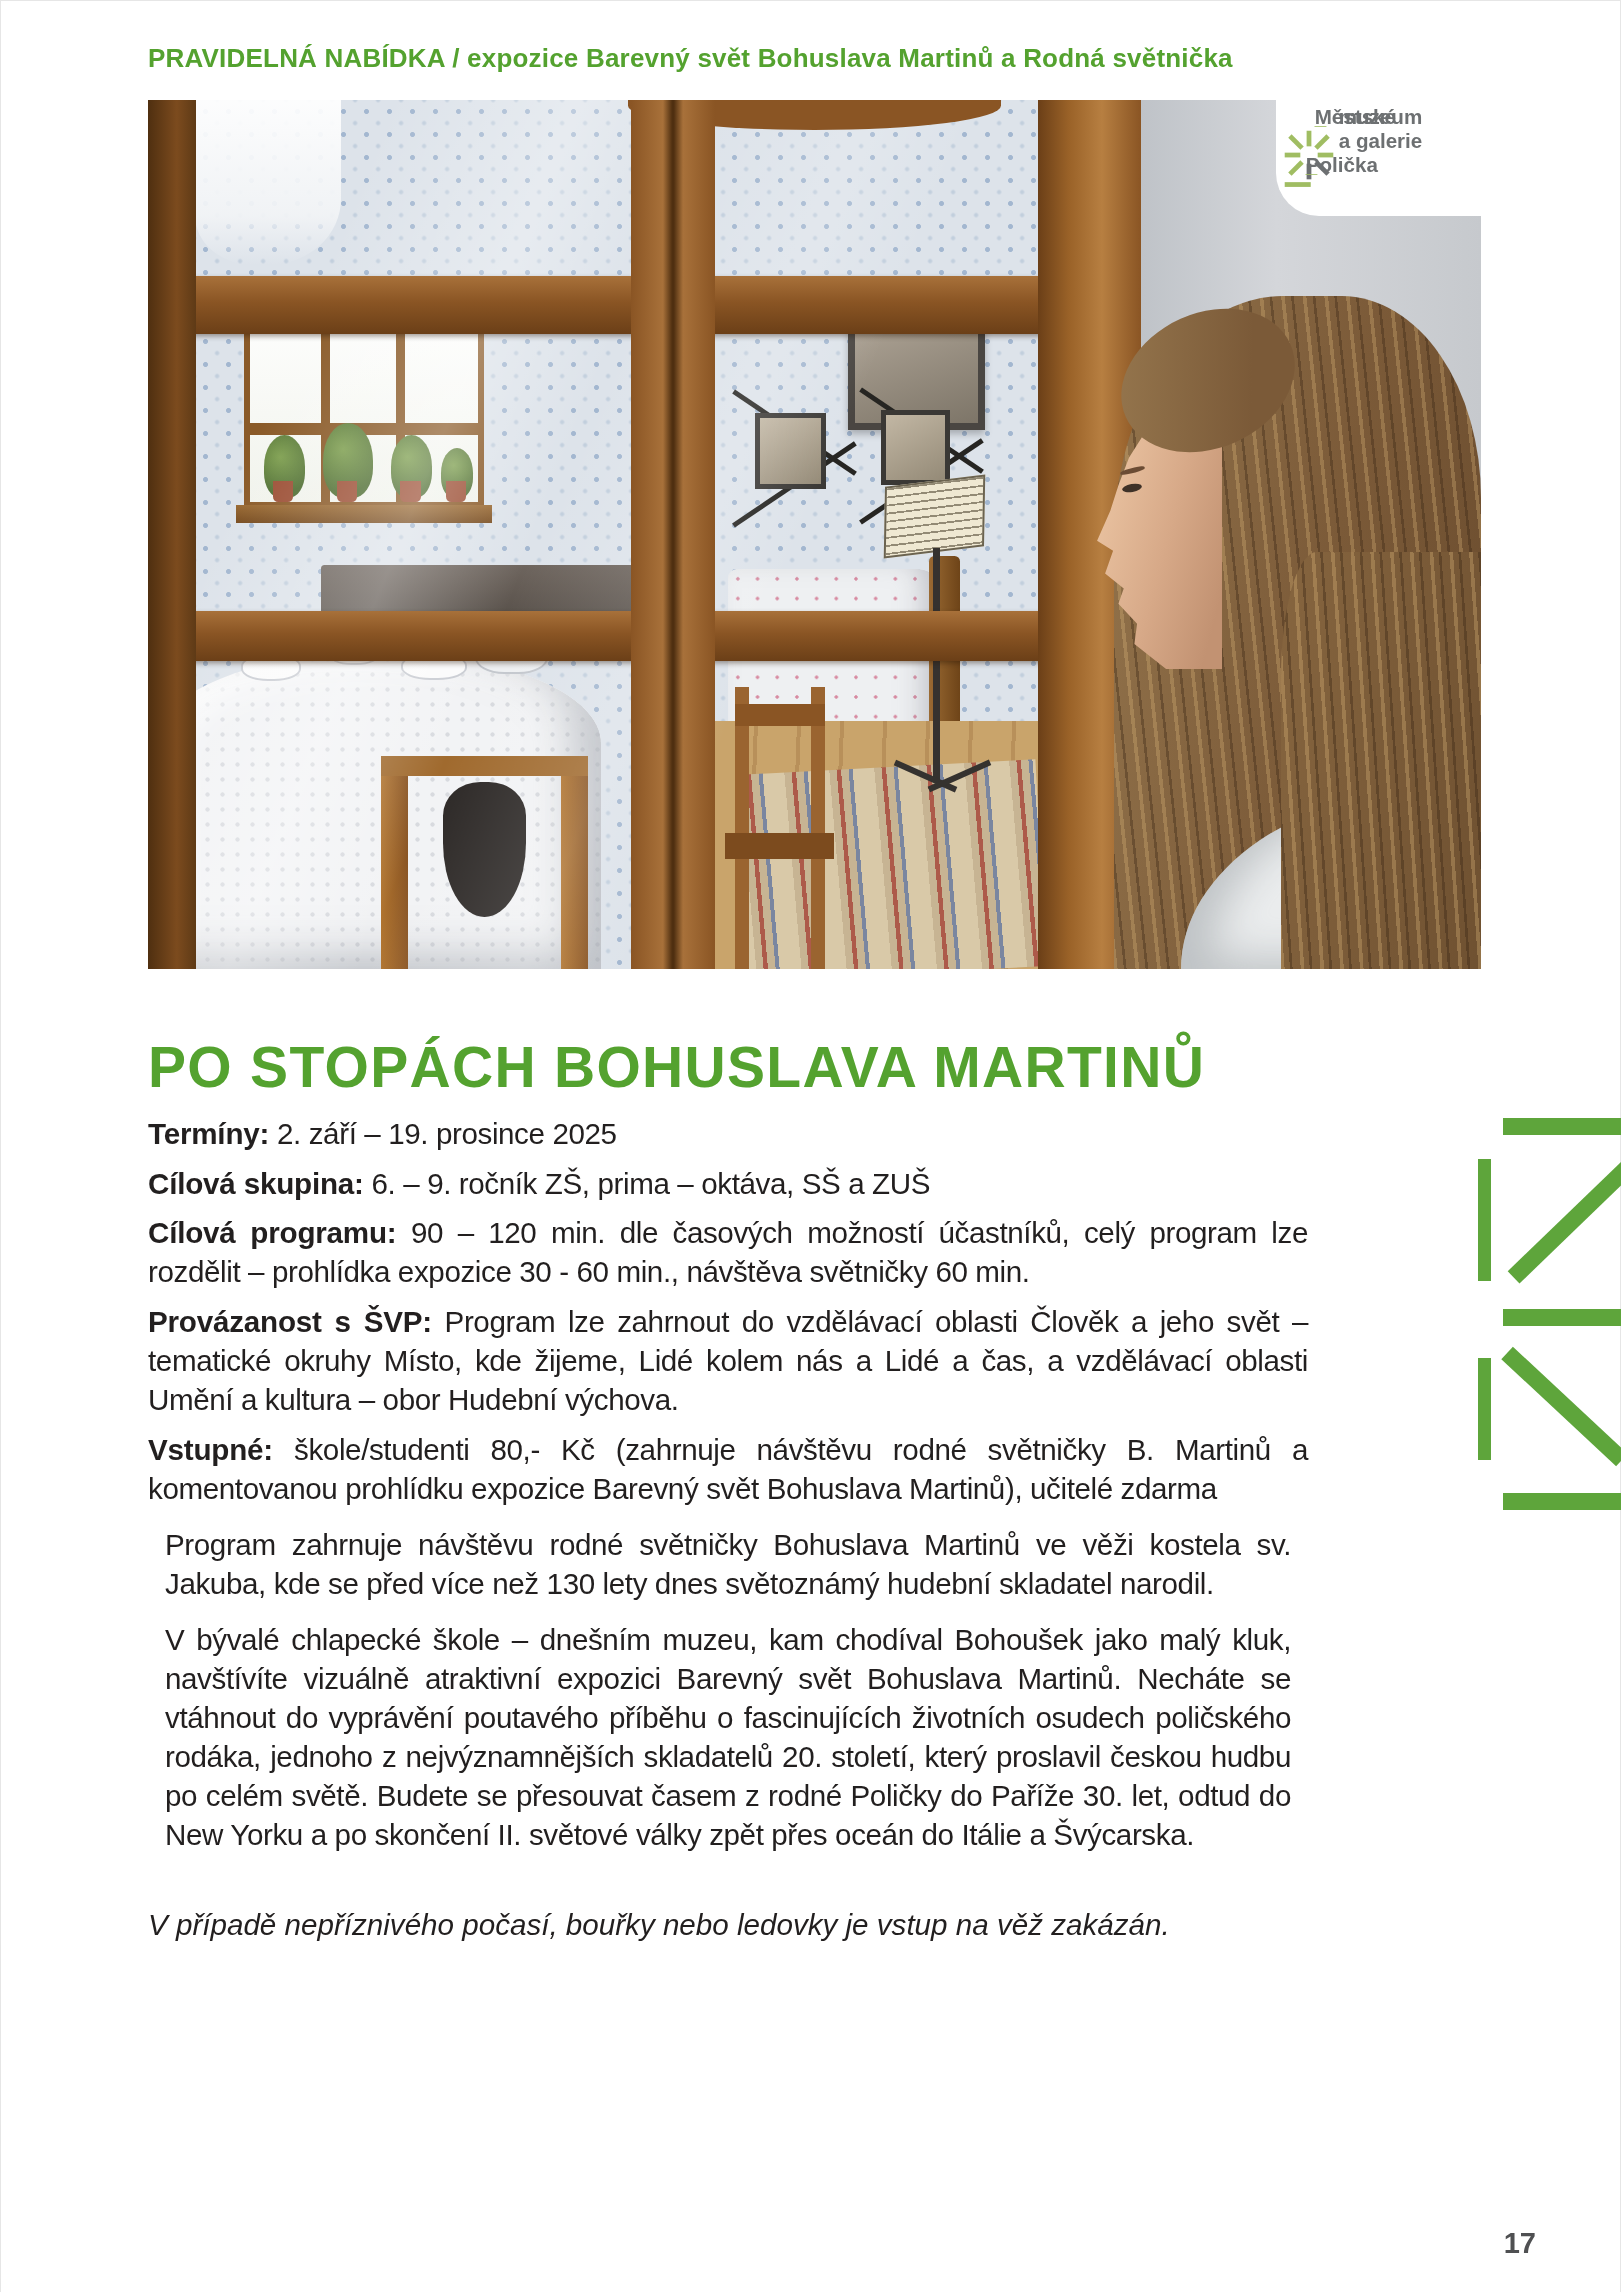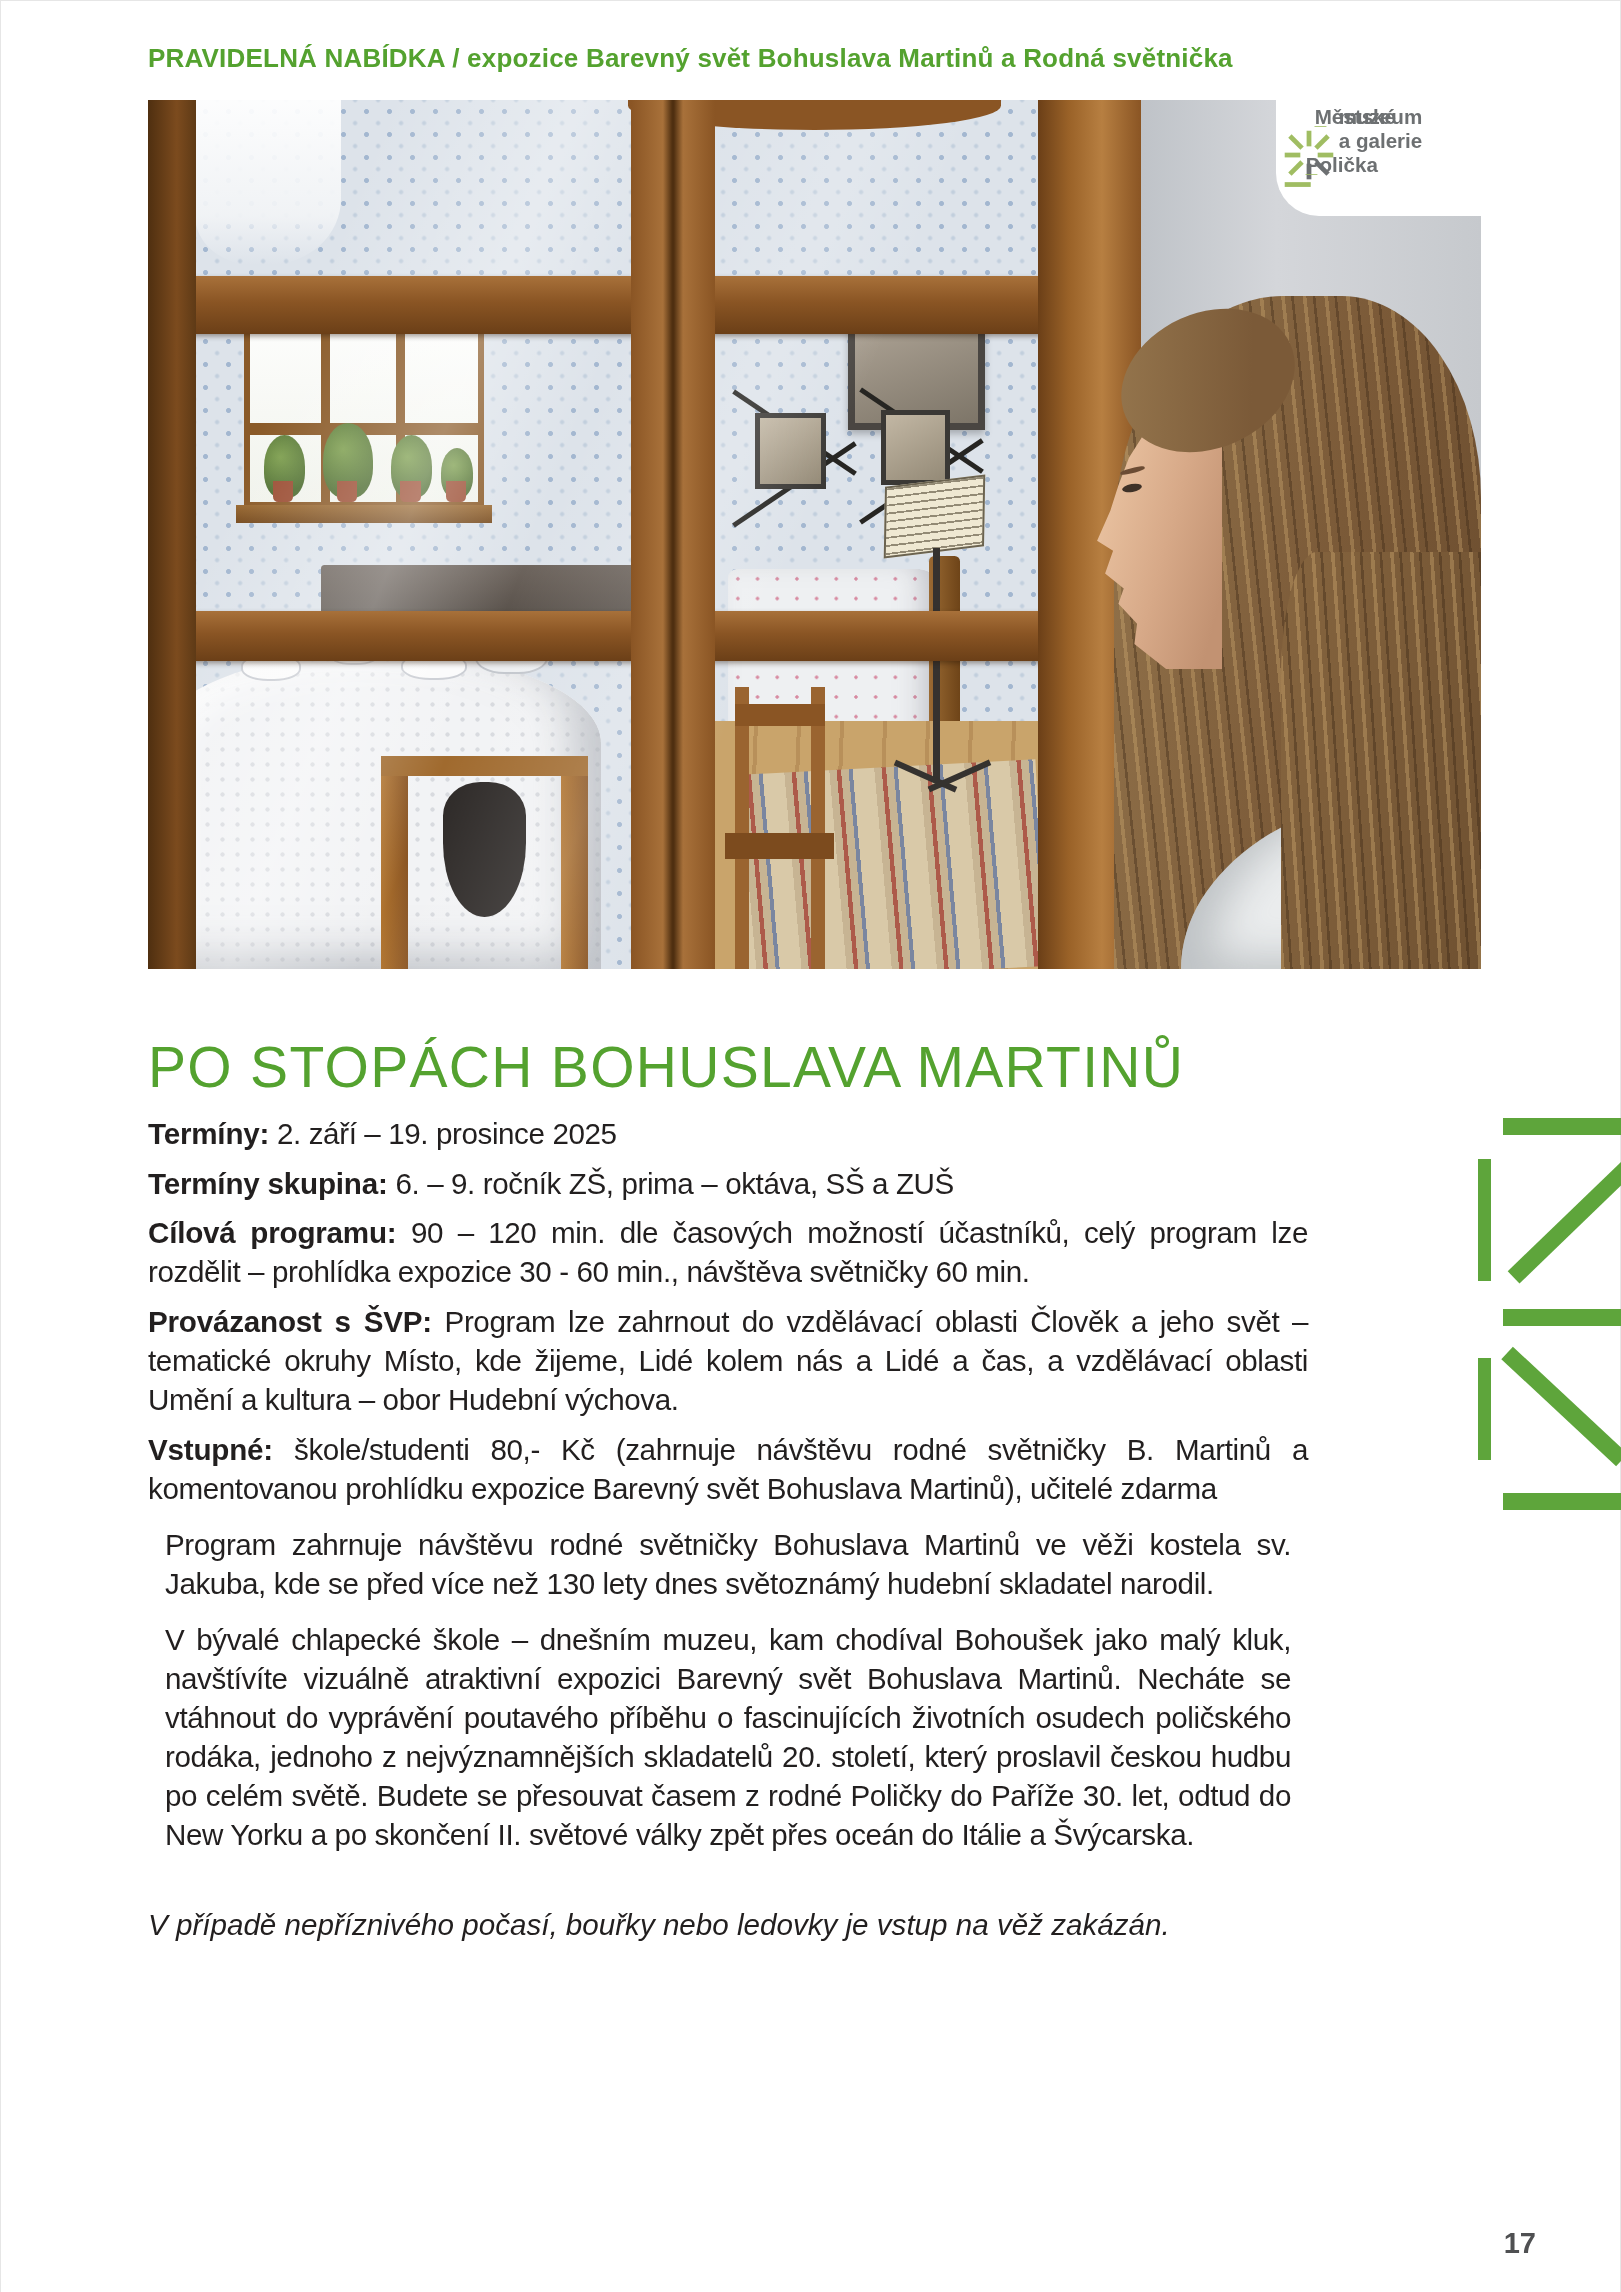--- a/index.html
+++ b/index.html
@@ -132,21 +132,21 @@
   .logo-star{left:5.4px;top:29px;width:56px;height:59px;}
   .logo-text{left:0;top:5.4px;width:100%;font-size:20.6px;line-height:24px;color:#6d7072;font-weight:bold;position:absolute;}
   .logo-text div{position:static;}
   .logo-l1{margin-left:39px;}
   .logo-l2,.logo-l3{margin-left:63px;}
   .logo-l4{margin-left:30px;}
   .logo-green{color:#a0bd62;font-weight:bold;}
 
   
   .content{position:absolute;left:148px;top:1039px;width:1160px;letter-spacing:-0.4px;}
-  .title{font-size:57px;line-height:57px;font-weight:normal;color:#54a22f;margin:0 0 18px 0;letter-spacing:1.3px;}
+  .title{font-size:57px;line-height:57px;font-weight:bold;color:#54a22f;margin:0 0 18px 0;letter-spacing:1.3px;}
   .subtitle{font-size:29.6px;line-height:39px;margin:0 0 48px 0;color:#221f1f;}
   .detail{font-size:29.6px;line-height:39px;margin:0 0 10.7px 0;text-align:justify;}
   .detail b{letter-spacing:-0.2px;}
   .paras{margin-top:14.3px;}
   .para{font-size:29.6px;line-height:39px;margin:17px;text-align:justify;}
   .note{font-size:29.6px;line-height:39px;margin-top:51px;font-style:italic;letter-spacing:0;}
 
   
   .side-motif{position:absolute;right:0;top:1100px;width:143px;height:421px;overflow:hidden;}
   .side-motif div{position:absolute;background:#5ea53b;}
@@ -261,21 +261,21 @@
 </div>
 
 <div class="content">
   <h1 class="title">PO STOPÁCH BOHUSLAVA MARTINŮ</h1>
 
   <p class="detail">
     <b>Termíny:</b>
     <span>2. září – 19. prosince 2025</span>
   </p>
   <p class="detail">
-    <b>Termíny skupina:</b>
+    <b>Cílová skupina:</b>
     <span>6. – 9. ročník ZŠ, prima – oktáva, SŠ a ZUŠ</span>
   </p>
   <p class="detail">
     <b>Cílová programu:</b>
     <span>90 – 120 min. dle časových možností účastníků, celý program lze rozdělit – prohlídka expozice 30 - 60 min., návštěva světničky 60 min.</span>
   </p>
   <p class="detail">
     <b>Provázanost s ŠVP:</b>
     <span>Program lze zahrnout do vzdělávací oblasti Člověk a jeho svět – tematické okruhy Místo, kde žijeme, Lidé kolem nás a Lidé a čas, a vzdělávací oblasti Umění a kultura – obor Hudební výchova.</span>
   </p>

